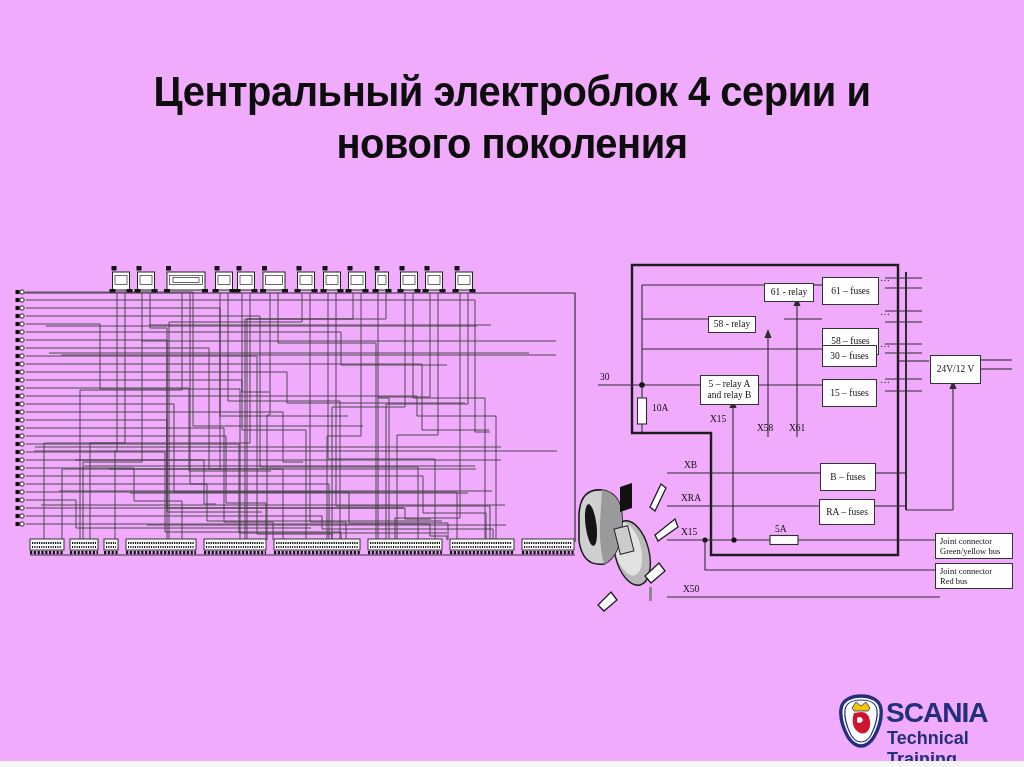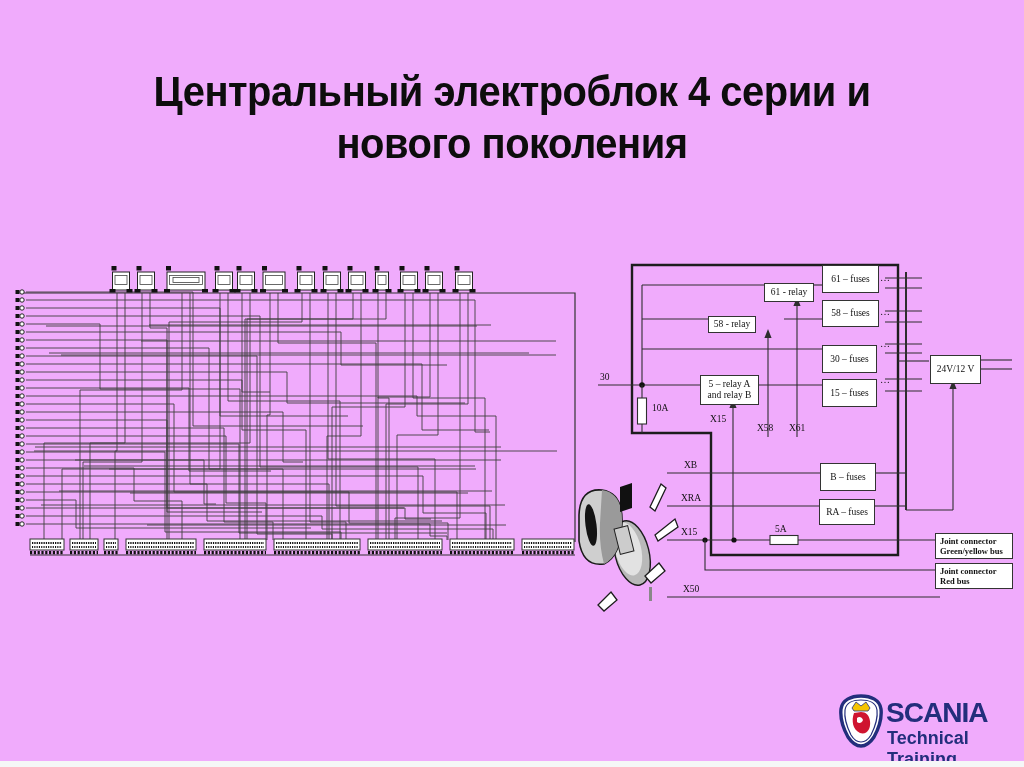--- a/index.html
+++ b/index.html
@@ -5,21 +5,21 @@
   html,body{margin:0;padding:0;}
   body{width:1024px;height:767px;overflow:hidden;background:#fff;font-family:"Liberation Sans",sans-serif;}
   .slide{position:absolute;left:0;top:0;width:1024px;height:767px;background:#f0abfc;}
   .title{position:absolute;top:66px;left:0;width:1024px;text-align:center;font-weight:bold;
          font-size:42px;line-height:52px;color:#0d0d0d;transform:scaleX(.95);letter-spacing:-.5px;}
   .title span{display:block;}
   svg{position:absolute;}
   .rbox{position:absolute;border:1.2px solid #333;background:#fff;color:#111;
         font:9.5px "Liberation Serif",serif;display:flex;flex-direction:column;
         align-items:center;justify-content:center;text-align:center;line-height:11px;box-sizing:border-box;margin-top:6px;}
-  .rbox.small{font-size:8.5px;line-height:10px;align-items:flex-start;padding-left:4px;text-align:left;font-weight:bold;}
+  .rbox.small{font-size:8.5px;line-height:10px;align-items:flex-start;padding-left:4px;text-align:left;}
   .rlabel{position:absolute;font:9.5px "Liberation Serif",serif;color:#111;white-space:nowrap;text-align:center;}
   .ellips{position:absolute;font:10px "Liberation Serif",serif;letter-spacing:1px;color:#111;}
   .logo{position:absolute;left:838px;top:692px;width:186px;height:62px;text-decoration:underline;}
   .brand{position:absolute;left:48px;top:6px;font-size:27px;font-weight:bold;color:#232e7c;
          letter-spacing:-1px;transform:scaleX(1.04);transform-origin:left;}
   .subtitle{position:absolute;left:49px;top:36px;font-size:18px;font-weight:bold;color:#232e7c;}
   .footband{position:absolute;left:0;bottom:0;width:1024px;height:6px;background:#f5f7f7;}
 </style>
 </head>
 <body>
@@ -346,27 +346,27 @@
     <div class="rbox" style="left:764px;top:277px;width:50px;height:19px">
         <span>61 - relay</span>
       </div>
     <div class="rbox" style="left:708px;top:310px;width:48px;height:17px">
         <span>58 - relay</span>
       </div>
     <div class="rbox" style="left:700px;top:369px;width:59px;height:30px">
       <span>5 – relay A</span>
         <span>and relay B</span>
     </div>
-    <div class="rbox" style="left:822px;top:259px;width:57px;height:28px">
+    <div class="rbox" style="left:822px;top:271px;width:57px;height:28px">
         <span>61 – fuses</span>
       </div>
-    <div class="rbox" style="left:822px;top:294px;width:57px;height:27px">
+    <div class="rbox" style="left:822px;top:322px;width:57px;height:27px">
         <span>58 – fuses</span>
       </div>
-    <div class="rbox" style="left:822px;top:339px;width:55px;height:28px">
+    <div class="rbox" style="left:822px;top:339px;width:55px;height:22px">
         <span>30 – fuses</span>
       </div>
     <div class="rbox" style="left:822px;top:373px;width:55px;height:28px">
         <span>15 – fuses</span>
       </div>
     <div class="rbox" style="left:820px;top:457px;width:56px;height:28px">
         <span>B – fuses</span>
       </div>
     <div class="rbox" style="left:819px;top:493px;width:56px;height:26px">
         <span>RA – fuses</span>

